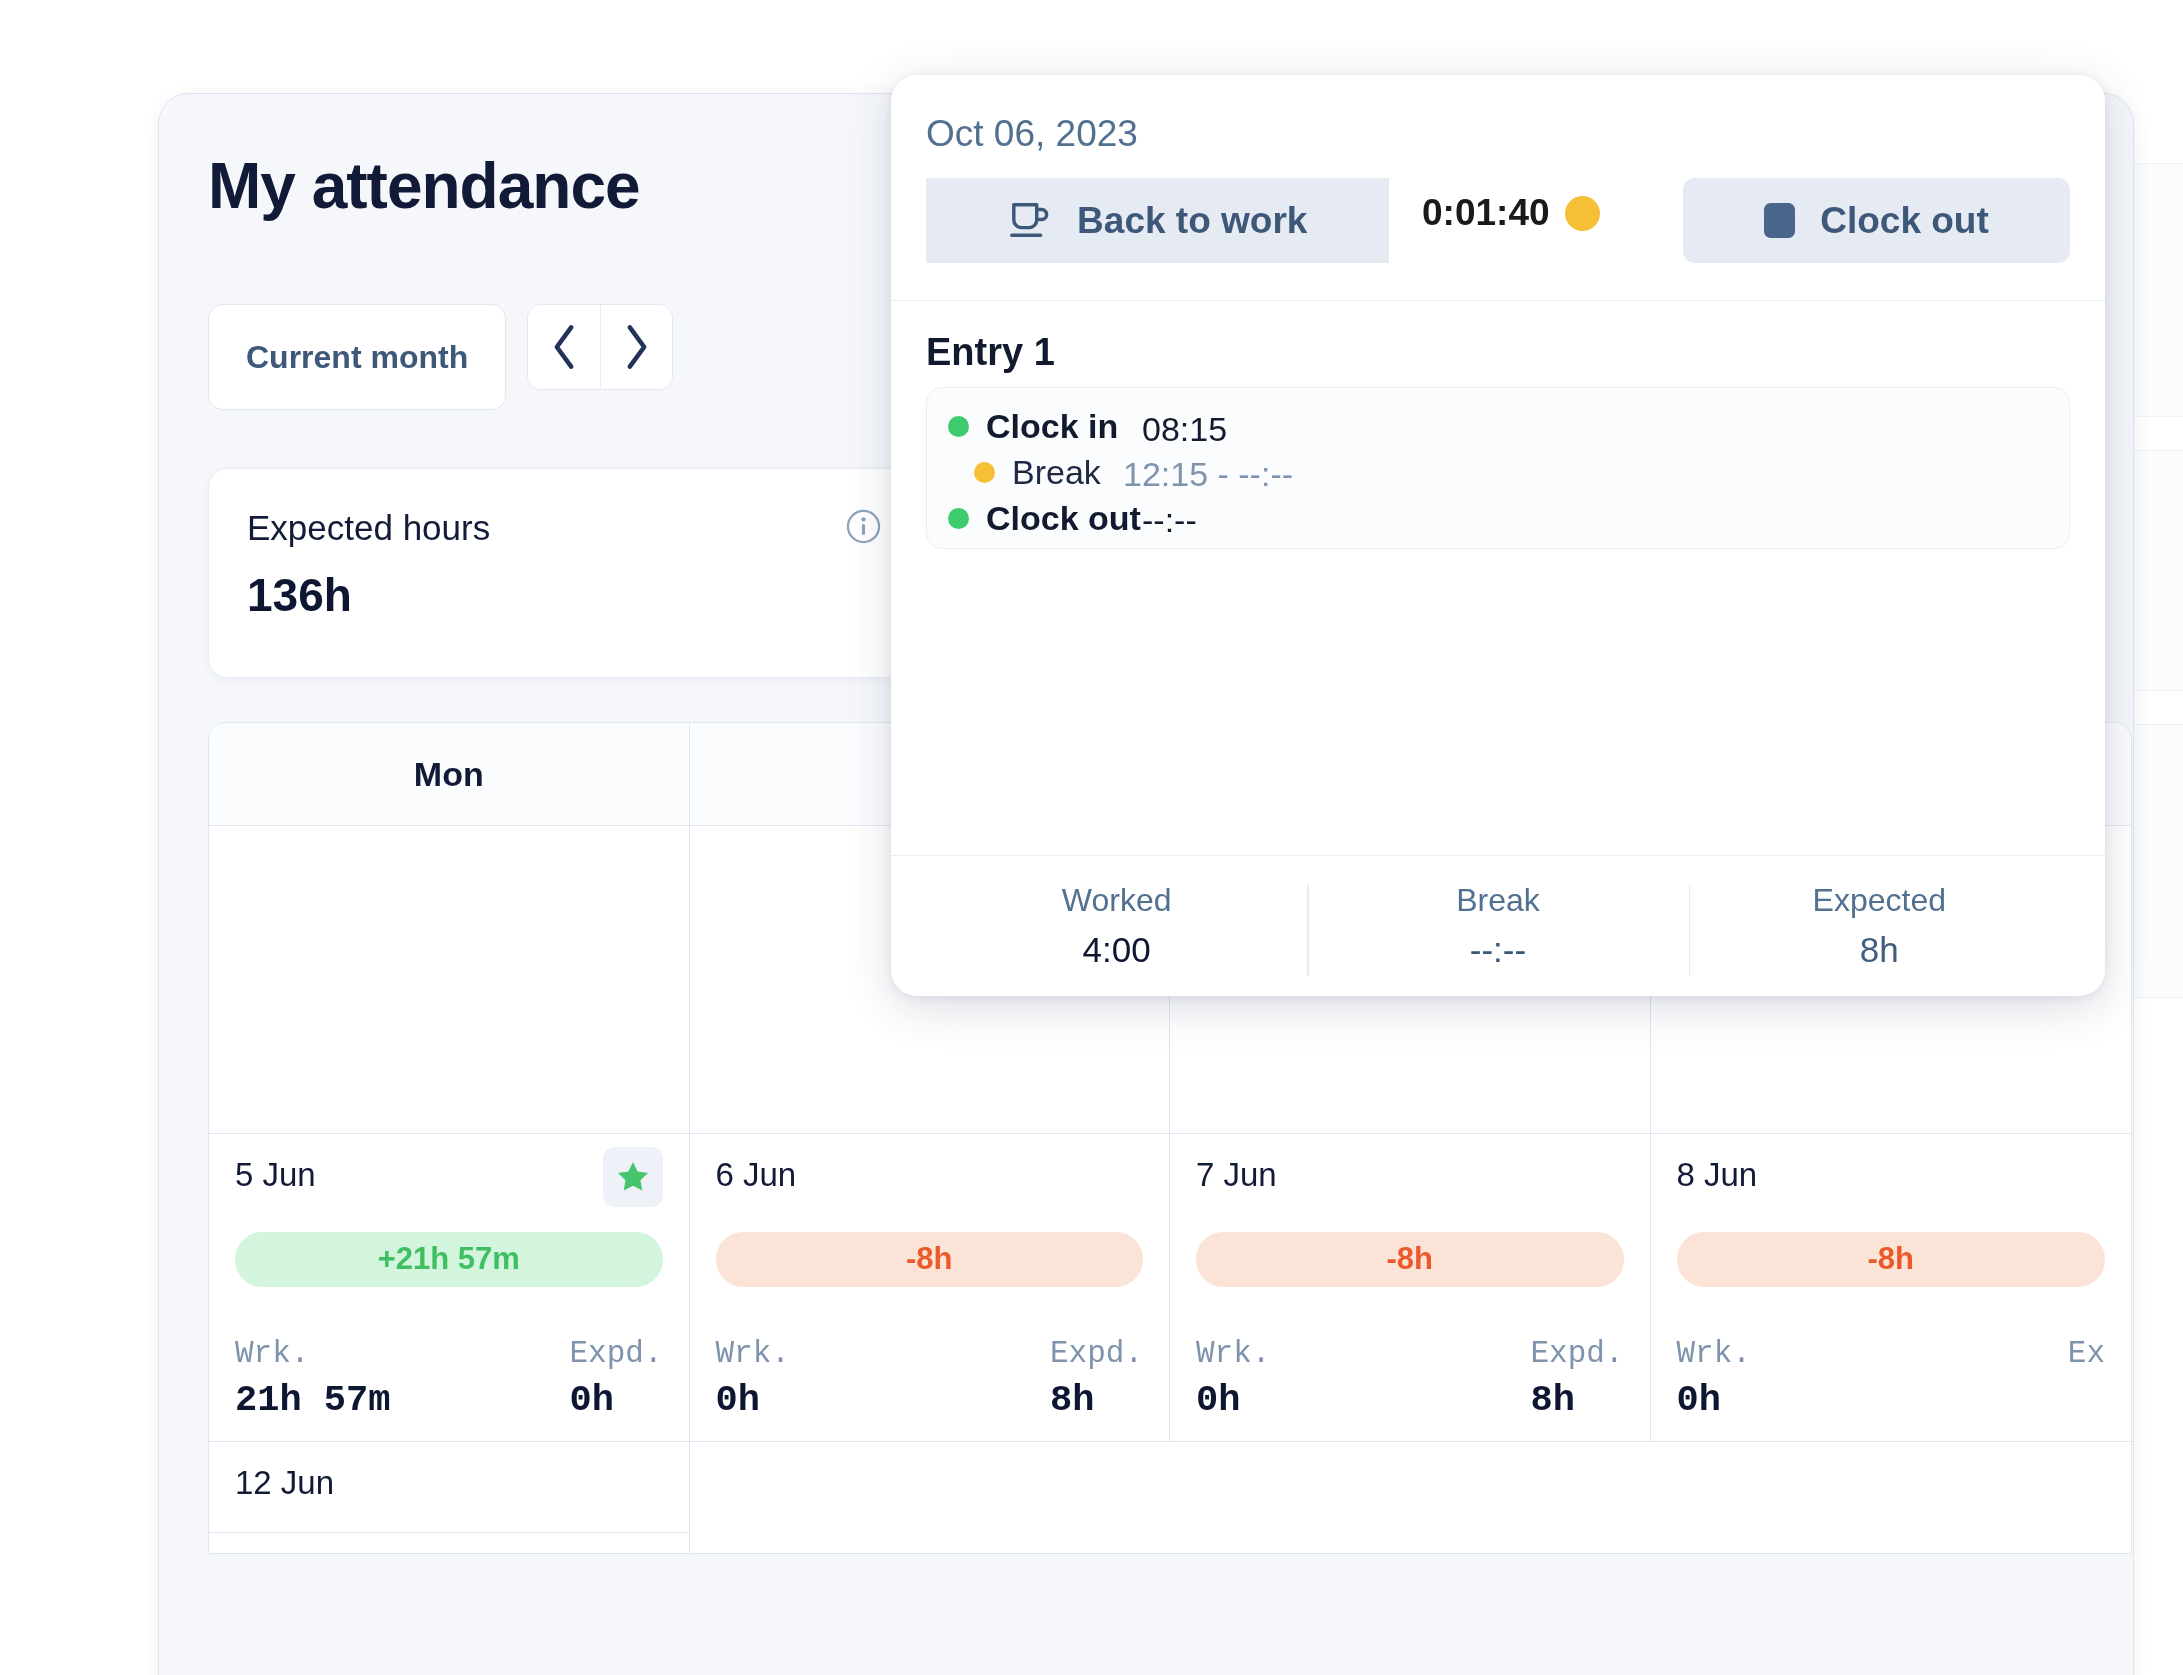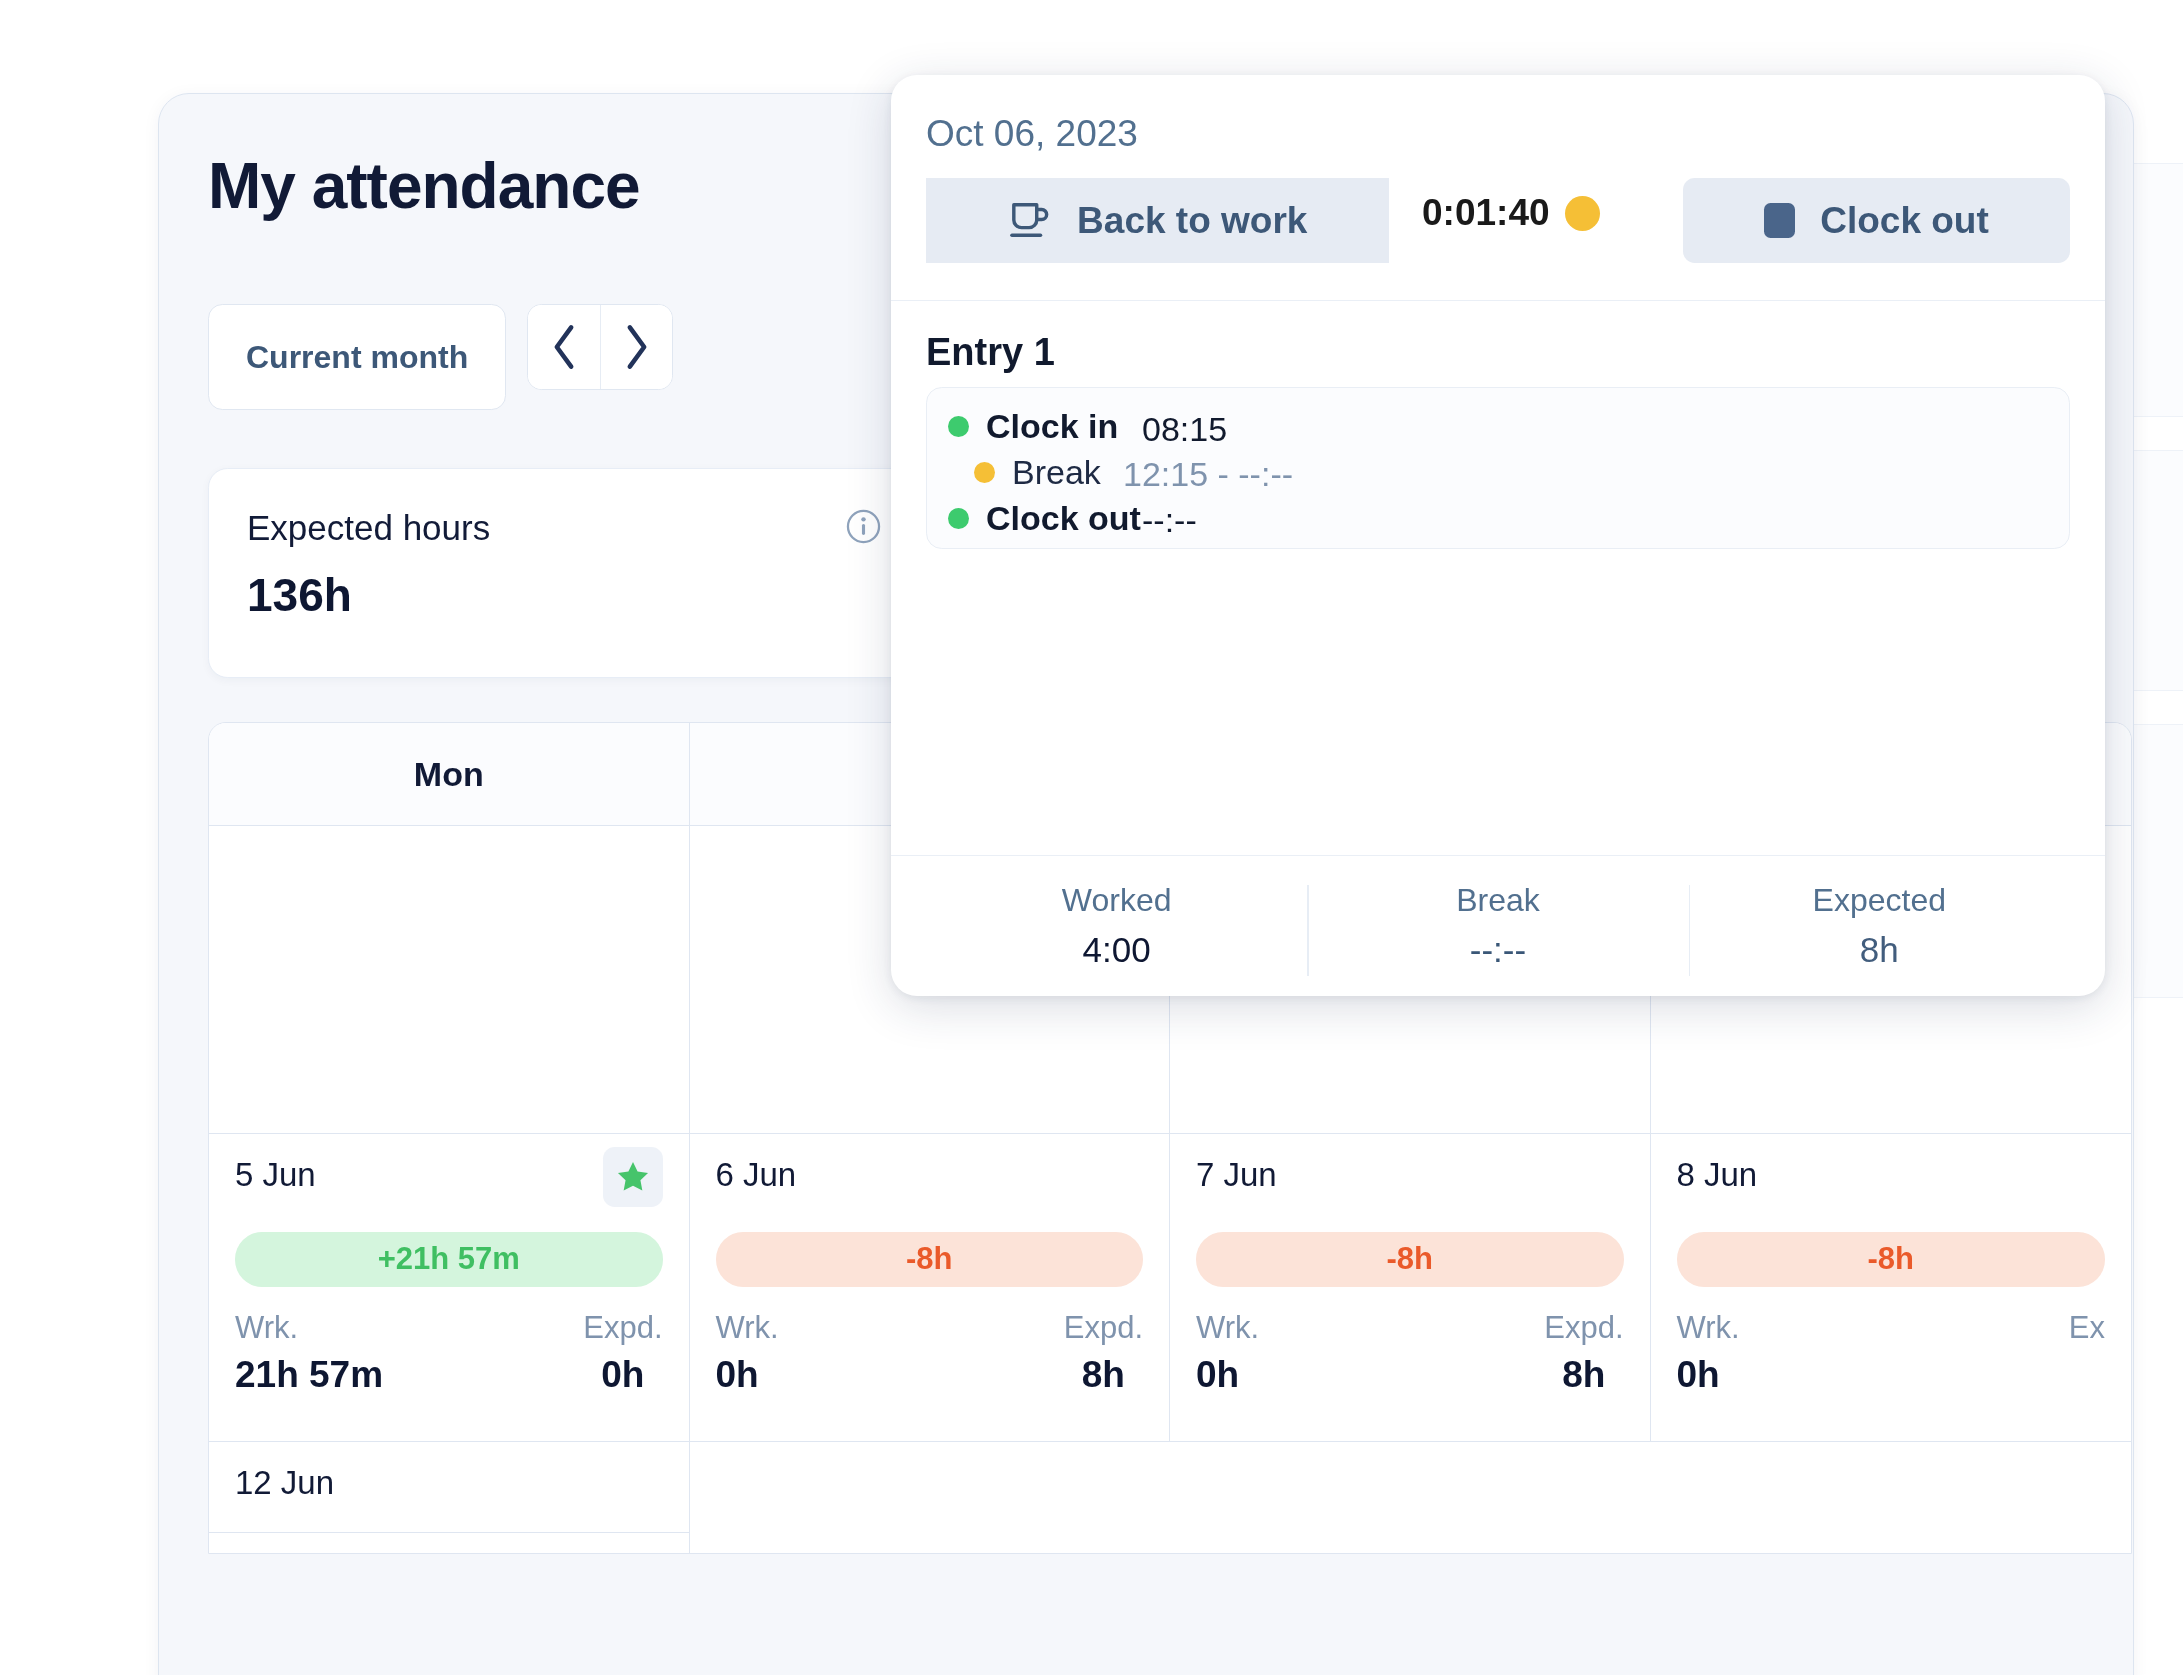--- a/index.html
+++ b/index.html
@@ -188,35 +188,36 @@
     display: flex; align-items: center; justify-content: center;
     font-size: 31px;
     font-weight: 700;
     margin-top: 7.8px;
   }
   .balance-pill.positive { background: #d4f5dd; color: #3fbf62; }
   .balance-pill.negative { background: #fce3d8; color: #ea5a2a; }
 
   .hours-row {
     display: flex; justify-content: space-between;
-    margin-top: 23px;
+    margin-top: 49px;
+    font-family: Liberation Mono, monospace;
   }
   .hours-col-label {
     font-size: 31px;
     color: #7f93ad;
     white-space: nowrap;
   }
   .hours-col-value {
     font-size: 37px;
     font-weight: 700;
     color: #0e1732;
     white-space: nowrap;
     margin-top: 7.8px;
   }
-  .hours-right { text-align: center; }
+  .hours-right { text-align: left; }
 
   .short-row { height: 111px; flex-direction: column; }
   .short-row .cal-cell { padding: 22px 26px 0 26px; }
 
   
   #day-popup {
     position: absolute;
     left: 891px; top: 75px;
     width: 1214px; height: 921px;
     background: #ffffff;

